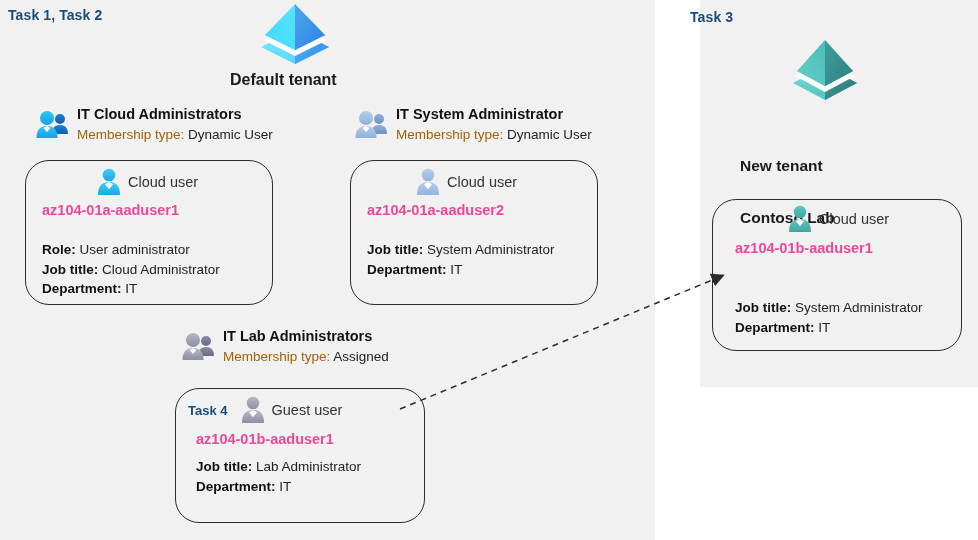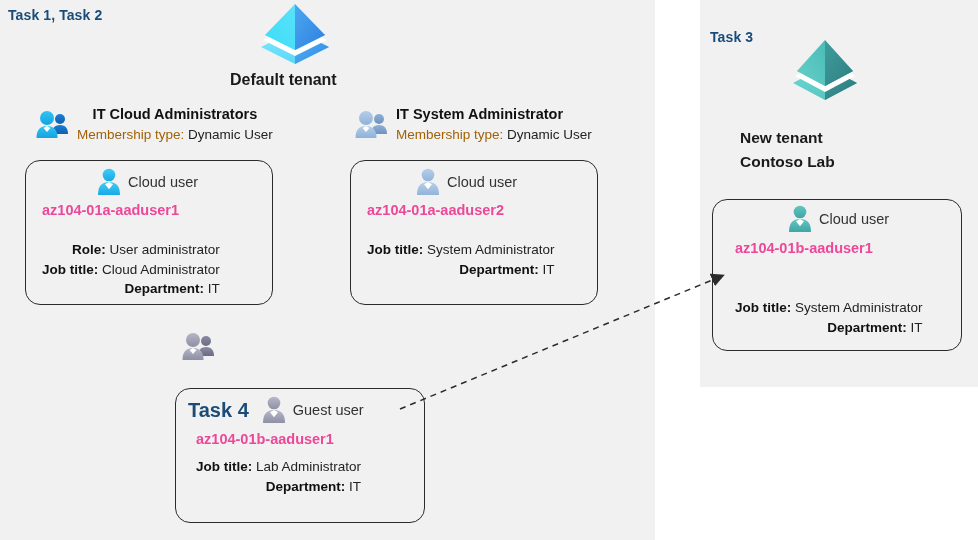--- a/index.html
+++ b/index.html
@@ -33,34 +33,34 @@
   
   .task-label {
     position: absolute;
     font-size: 14px;
     font-weight: bold;
     color: #1B4C78;
     letter-spacing: 0.1px;
     white-space: nowrap;
   }
   #task-label-12 { left: 8px;   top: 7px; }
-  #task-label-3  { left: 710px; top: 9px; margin-top: 20px; }
+  #task-label-3  { left: 690px; top: 9px; }
 
   
   .tenant-title {
     position: absolute;
     font-size: 16px;
     font-weight: bold;
     color: #1a1a1a;
     text-align: left;
     white-space: nowrap;
   }
   #tenant-default-title { left: 230px; top: 71px; width: 130px; }
   #tenant-new-title     { left: 740px; top: 126px; width: 176px; line-height: 24px; font-size: 15.5px; }
-  #tenant-new-title span { display: block; }
+  #tenant-new-title span { display: block; margin-top: 28px; }
 
   .tenant-icon { position: absolute; }
   #tenant-icon-default { left: 257px; top: 2px;  width: 76px; height: 62px; }
   #tenant-icon-new     { left: 789px; top: 38px; width: 72px; height: 62px; }
 
   
   .group {
     position: absolute;
     display: flex;
     align-items: flex-start;
@@ -75,29 +75,29 @@
     white-space: nowrap;
     line-height: 20px;
   }
   .group-meta {
     font-size: 13.5px;
     color: #222;
     white-space: nowrap;
     line-height: 22px;
   }
   .group-meta b { font-weight: normal; color: #a16207; }
-  #group-cloud-admins  { left: 36px;  top: 104px; text-align: center; }
+  #group-cloud-admins  { left: 36px;  top: 104px; }
   #group-system-admins { left: 355px; top: 104px; }
   #group-lab-admins    { left: 182px; top: 326px; }
 
   
   .card {
     position: absolute;
     border: 1.4px solid #2b2b2b;
-    border-radius: 15px;
+    border-radius: 24px;
     background: transparent;
     box-sizing: border-box;
   }
   #card-aaduser1     { left: 25px;  top: 160px; width: 248px; height: 145px; }
   #card-aaduser2     { left: 350px; top: 160px; width: 248px; height: 145px; }
   #card-guestuser    { left: 175px; top: 388px; width: 250px; height: 135px; }
   #card-new-aaduser1 { left: 712px; top: 199px; width: 250px; height: 152px; }
 
   .card-head {
     display: flex;
@@ -105,21 +105,21 @@
     gap: 4px;
     position: absolute;
   }
   .card-head .user-icon { width: 30px; height: 30px; flex: 0 0 30px; }
   .card-head .user-kind {
     font-size: 14.5px;
     color: #333;
     white-space: nowrap;
   }
   .card-head .task-inline {
-    font-size: 20px;
+    font-size: 13px;
     font-weight: bold;
     color: #1B4C78;
     margin-right: 6px;
     white-space: nowrap;
   }
   #head-aaduser1     { left: 68px; top: 6px; }
   #head-aaduser2     { left: 62px; top: 6px; }
   #head-guestuser    { left: 12px; top: 6px; }
   #head-new-aaduser1 { left: 72px; top: 4px; }
 
@@ -134,21 +134,20 @@
   #id-aaduser2     { left: 16px; top: 41px; }
   #id-guestuser    { left: 20px; top: 42px; }
   #id-new-aaduser1 { left: 22px; top: 40px; }
 
   .card-props {
     position: absolute;
     font-size: 13.5px;
     color: #222;
     line-height: 19.5px;
     white-space: nowrap;
-    text-align: right;
   }
   .card-props .row b { font-weight: bold; color: #111; }
   #props-aaduser1     { left: 16px; top: 79px; }
   #props-aaduser2     { left: 16px; top: 79px; }
   #props-guestuser    { left: 20px; top: 68px; }
   #props-new-aaduser1 { left: 22px; top: 98px; }
 
   
   #connector { position: absolute; left: 0; top: 0; width: 978px; height: 540px; pointer-events: none; }
 </style>
@@ -312,20 +311,24 @@
             <stop offset="0" stop-color="#8a8aa2"></stop>
               <stop offset="1" stop-color="#6a6a84"></stop>
           </linearGradient>
         </defs>
         <circle cx="24" cy="9" r="5" fill="url(#glB)"></circle>
         <path d="M24 15 c-6 0 -8 4 -8 9 h16 c0 -5 -2 -9 -8 -9 Z" fill="url(#glB)"></path>
         <circle cx="11" cy="8" r="7" fill="url(#glA)"></circle>
         <path d="M11 16 c-8 0 -10.5 5 -10.5 12 h21 c0 -7 -2.5 -12 -10.5 -12 Z" fill="url(#glA)"></path>
         <path d="M11 16 l-3.5 2 l3.5 4 l3.5 -4 Z" fill="#ffffff"></path>
       </svg>
+    </div>
+    <div class="group-text">
+      <div class="group-name">IT Lab Administrators</div>
+      <div class="group-meta"><b>Membership type:</b> <span>Assigned</span></div>
     </div>
   </div>
 
   <div class="card" id="card-aaduser1">
     <div class="card-head" id="head-aaduser1">
       <span class="user-icon">
         <svg viewBox="0 0 30 30" width="30" height="30" aria-hidden="true">
           <defs>
             <linearGradient id="cu1" x1="0" y1="0" x2="0" y2="1">
               <stop offset="0" stop-color="#3fcdf7"></stop>

